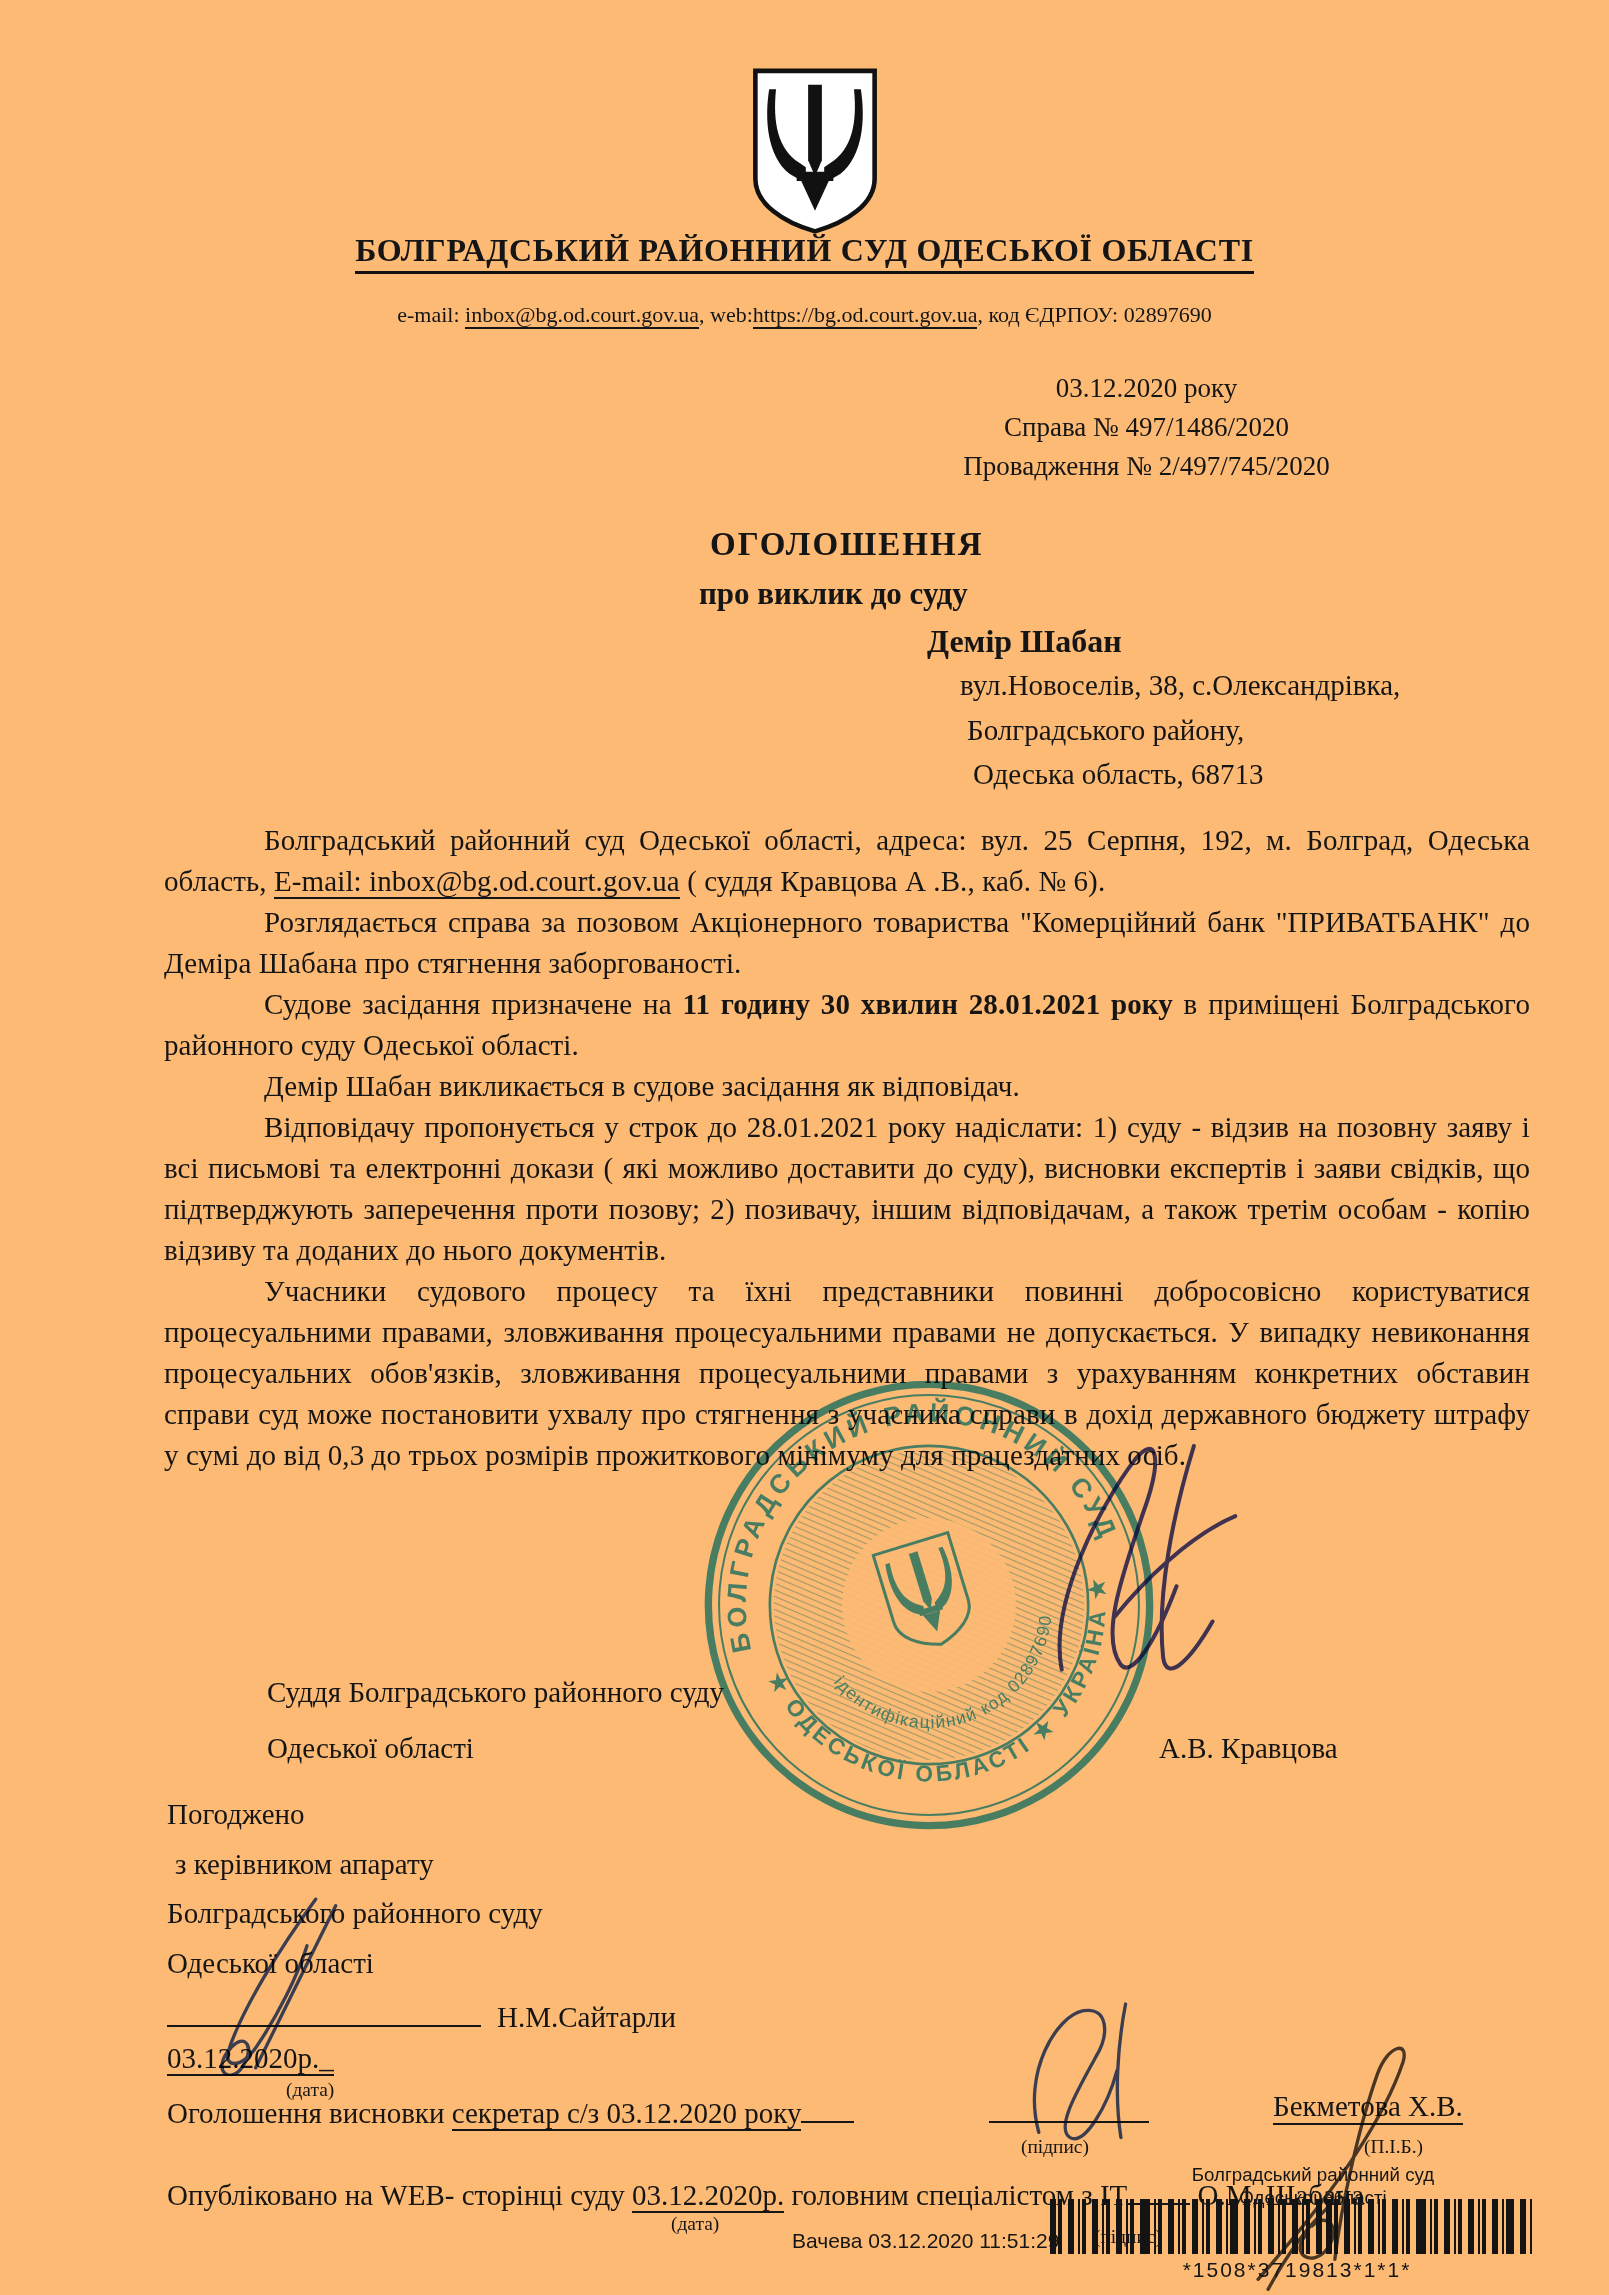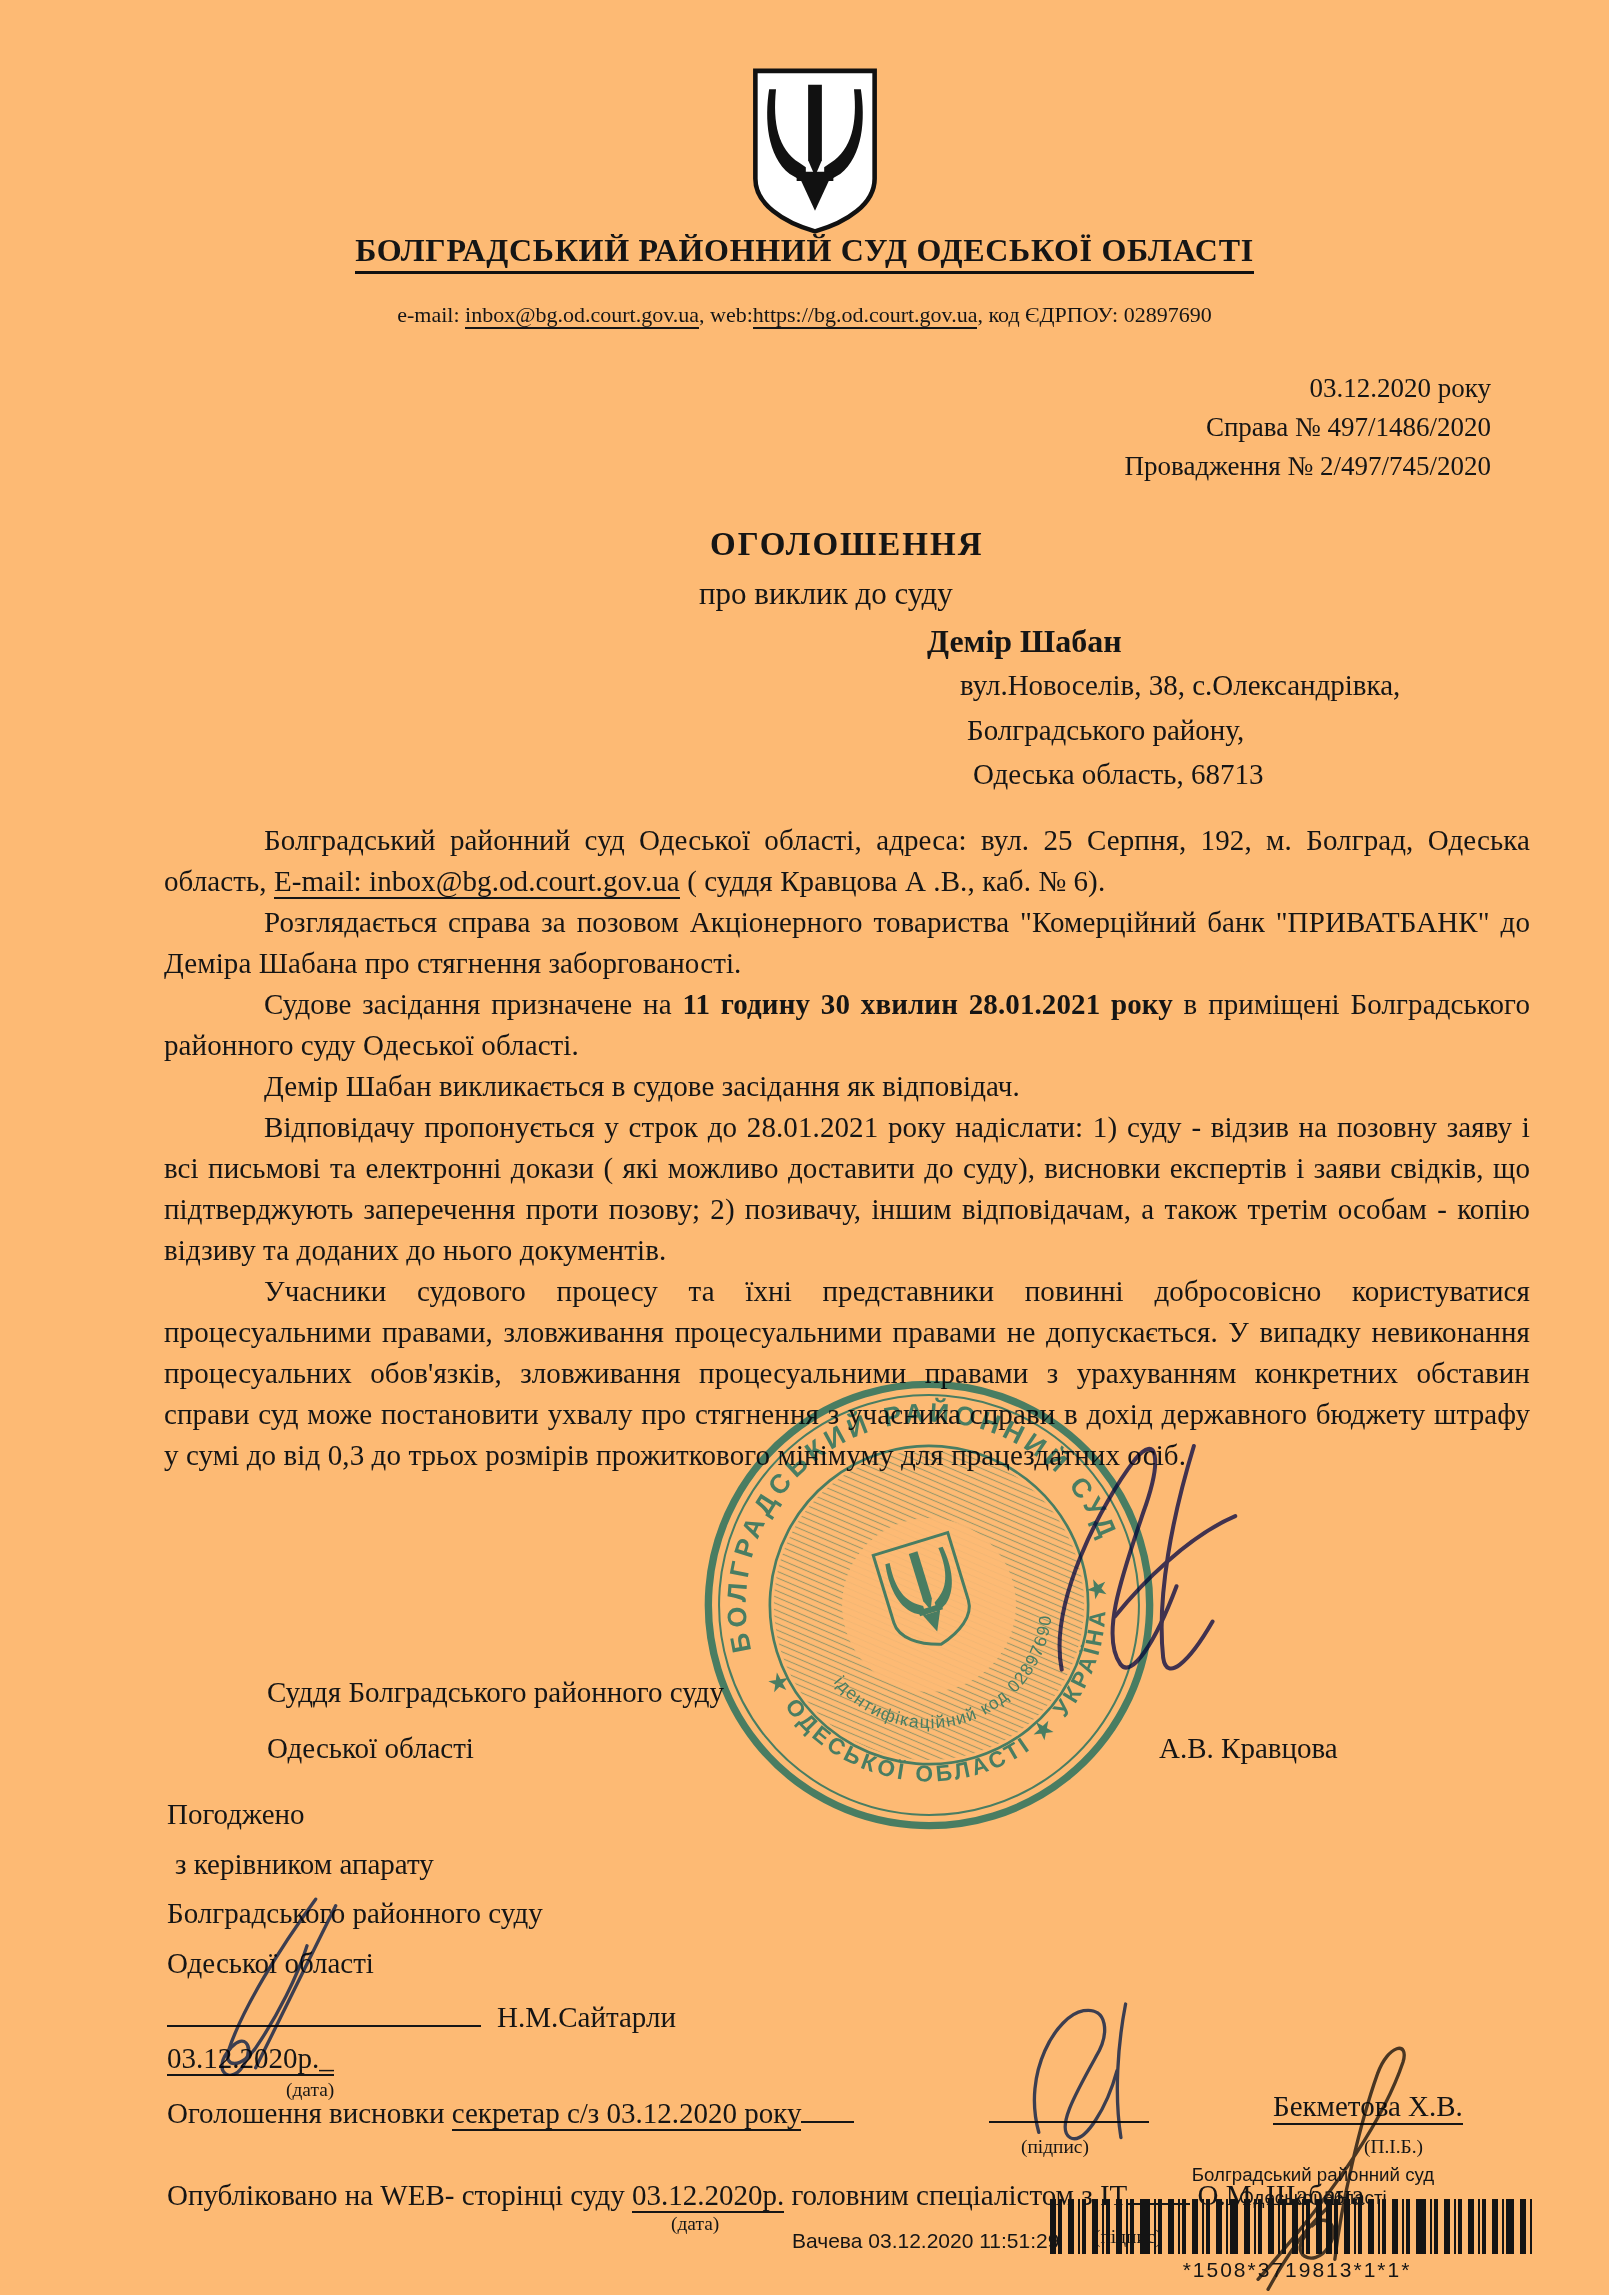--- a/index.html
+++ b/index.html
@@ -9,24 +9,24 @@
     overflow:hidden;margin:0 auto;
   }
   .abs{position:absolute;}
   .ctr{text-align:center;width:100%;}
   
   .court-name{font-size:32px;font-weight:bold;letter-spacing:0.7px;}
   .court-name .inner{border-bottom:3.3px solid #111;padding-bottom:2.7px;}
   .hdr-addr{font-size:22px;}
   .ulink{border-bottom:2px solid #161616;text-align:center;}
   
-  .case-info{font-size:27px;line-height:39px;text-align:right;}
+  .case-info{font-size:27px;line-height:39px;text-align:center;}
   
   .t-main{font-size:33px;font-weight:bold;letter-spacing:2px;}
-  .t-sub{font-size:31px;font-weight:normal;}
+  .t-sub{font-size:31px;font-weight:bold;}
   .t-name{font-size:32px;font-weight:bold;}
   .t-addr{font-size:29px;}
   
   .body-text{font-size:29px;line-height:41px;text-align:justify;letter-spacing:0.1px;}
   .body-text p{margin:0;text-indent:100px;}
   .b{font-weight:bold;}
   .u2{border-bottom:2.7px double #161616;}
   .u{border-bottom:2px solid #161616;}
   
   .row{font-size:29px;white-space:nowrap;}

